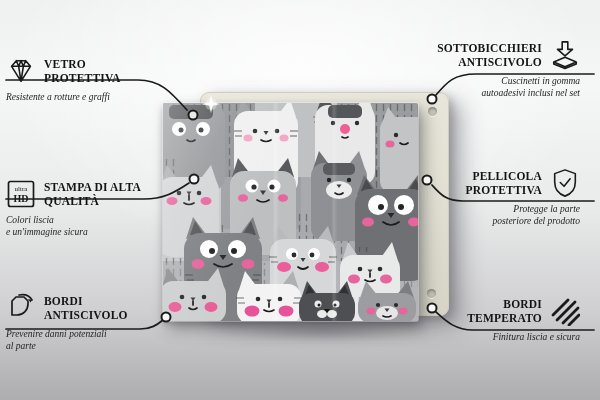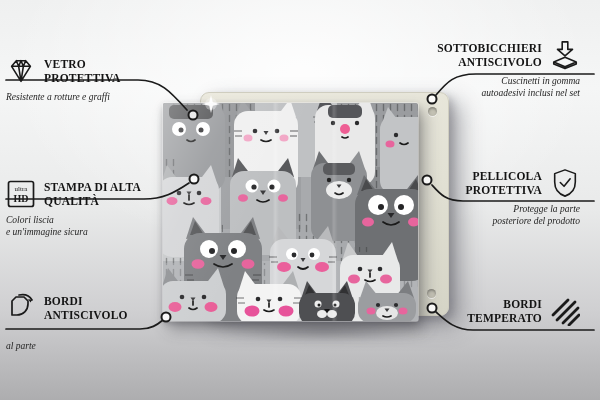--- a/index.html
+++ b/index.html
@@ -364,21 +364,21 @@
           <path class="stroke" stroke-width="1.4" d="M13,2 Q22,0 26,7"></path>
             <path d="M26,7 l-4,-1 l2.5,3.5 Z" fill="#1a1a1a"></path>
         </svg>
       </span>
       <div class="title">
         <span>BORDI</span>
           <span>ANTISCIVOLO</span>
       </div>
     </div>
     <div class="sub">
-      <br><span>al parte</span>
+      <span>Prevenire danni potenziali</span><br><span>al parte</span>
     </div>
   </div>
 
   <div class="callout right c5">
     <div class="head">
       <div class="title">
         <span>PELLICOLA</span>
           <span>PROTETTIVA</span>
       </div>
       <span class="ic">
@@ -421,15 +421,18 @@
         <svg viewBox="0 0 30 30">
             <g stroke="#1a1a1a" stroke-width="2.8" stroke-linecap="round">
           <path d="M3,19 L18,4"></path>
               <path d="M7,24 L25,6"></path>
               <path d="M13,27 L28,12"></path>
               <path d="M19,29 L29,19"></path>
         </g>
           </svg>
       </span>
     </div>
+    <div class="sub">
+      <span>Finitura liscia e sicura</span><br><span></span>
+    </div>
   </div>
 
 </div>
 
 </body></html>

